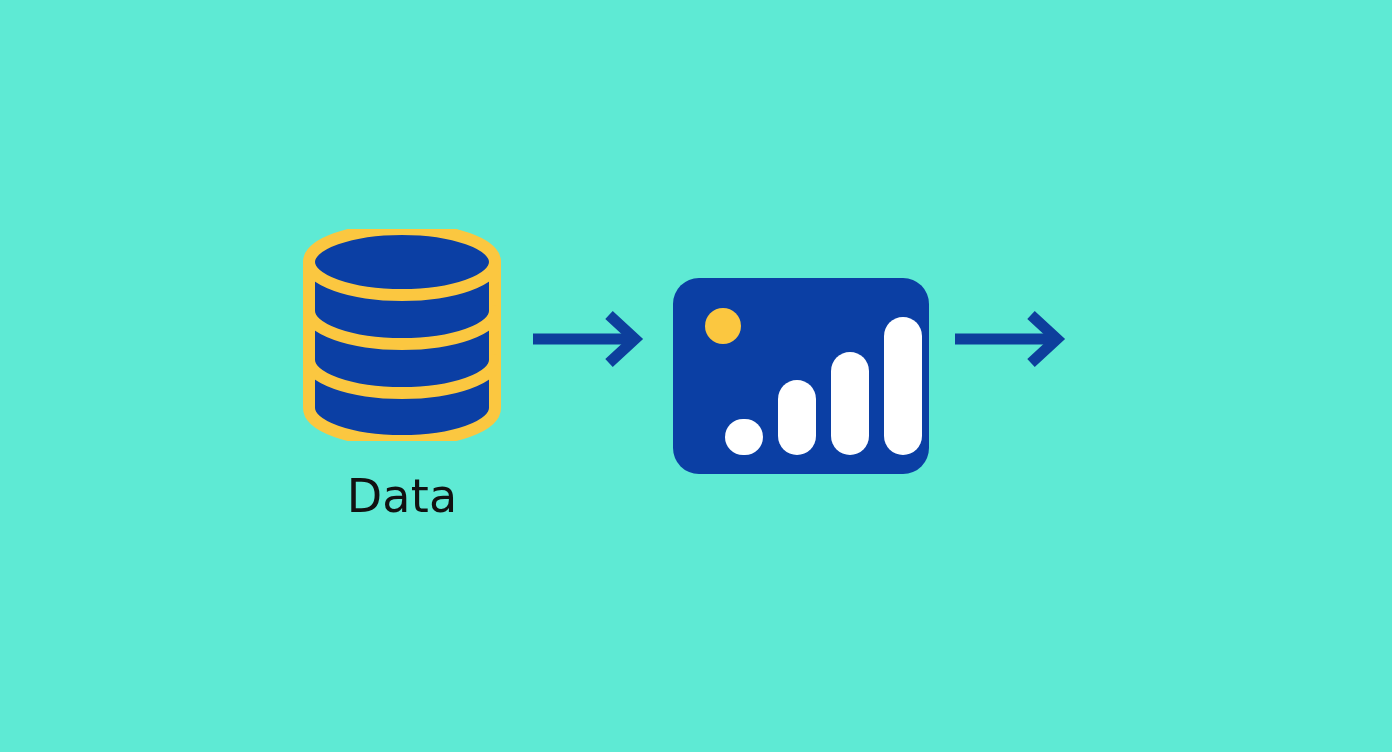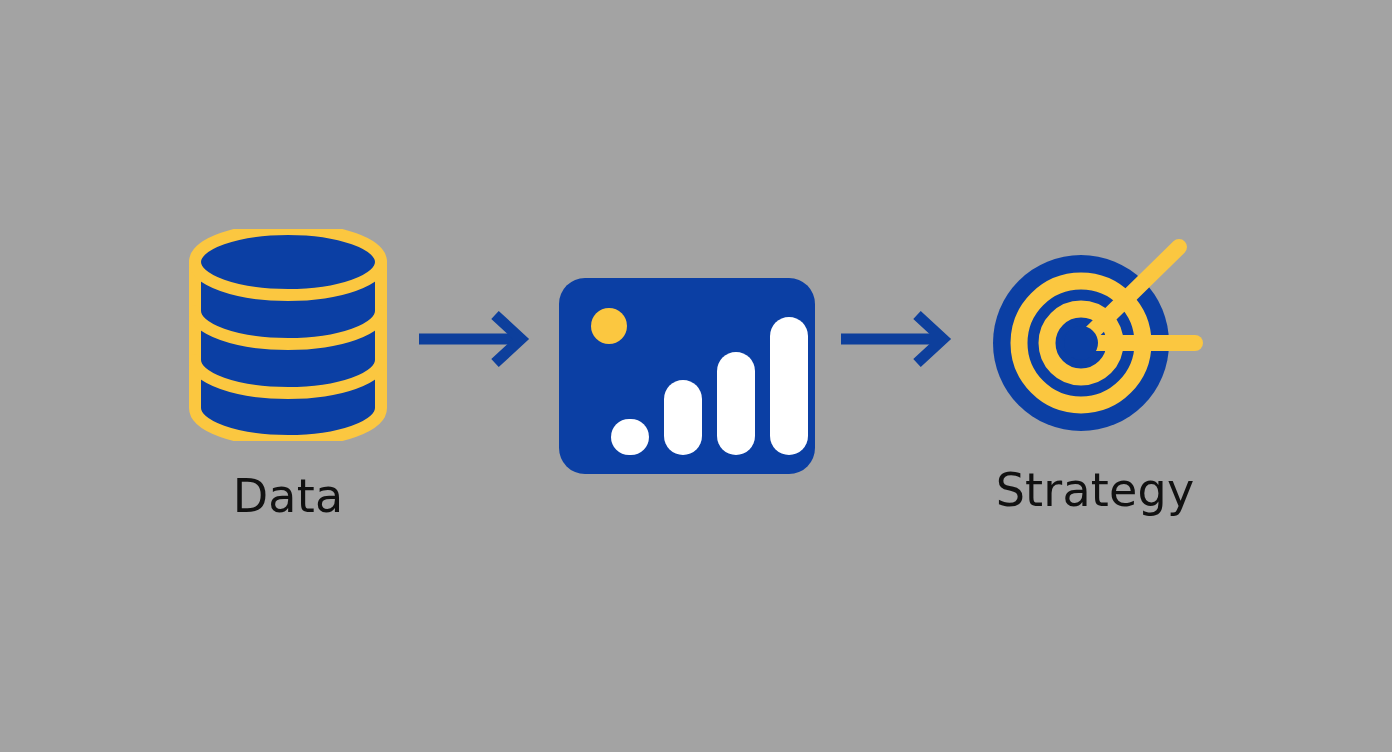--- a/index.html
+++ b/index.html
@@ -12,21 +12,21 @@
     height: 752px;
     background: #ffffff;
     font-family: "DejaVu Sans", "Liberation Sans", sans-serif;
     overflow: hidden;
   }
 
   .canvas {
     position: relative;
     width: 1392px;
     height: 752px;
-    background: #a3a3a3;
+    background: #5eead4;
   }
 
   
   .flow {
     position: absolute;
     left: 0;
     top: 0;
     width: 1392px;
     height: 752px;
     display: flex;
@@ -139,34 +139,15 @@
       <span>
         <svg class="arrow-svg" width="122" height="64" viewBox="0 0 122 64" xmlns="http://www.w3.org/2000/svg">
           <path d="M4 32 L104 32" stroke="#0d3f9c" stroke-width="11" stroke-linecap="butt" fill="none"></path>
           <path d="M80 8 L106 32 L80 56" stroke="#0d3f9c" stroke-width="11" fill="none" stroke-linecap="butt" stroke-linejoin="miter"></path>
         </svg>
       </span>
     </div>
 
     <div class="gap-b"></div>
 
-    <div class="stage stage-strat">
-      <div class="stage-icon">
-        <svg width="228" height="200" viewBox="0 0 228 200" xmlns="http://www.w3.org/2000/svg">
-
-          <circle cx="100" cy="108" r="88" fill="#0b3fa4"></circle>
-
-          <circle cx="100" cy="108" r="62" fill="none" stroke="#fbc740" stroke-width="17"></circle>
-
-          <circle cx="100" cy="108" r="34" fill="none" stroke="#fbc740" stroke-width="17"></circle>
-
-          <path d="M100 108 L214 108" stroke="#fbc740" stroke-width="16" stroke-linecap="round" fill="none"></path>
-
-          <path d="M100 108 L198 12" stroke="#fbc740" stroke-width="16" stroke-linecap="round" fill="none"></path>
-
-          <circle cx="100" cy="108" r="17" fill="#0b3fa4"></circle>
-        </svg>
-      </div>
-      <div class="stage-label label-strat">Strategy</div>
-    </div>
 
   </div>
 </div>
 
 </body></html>

